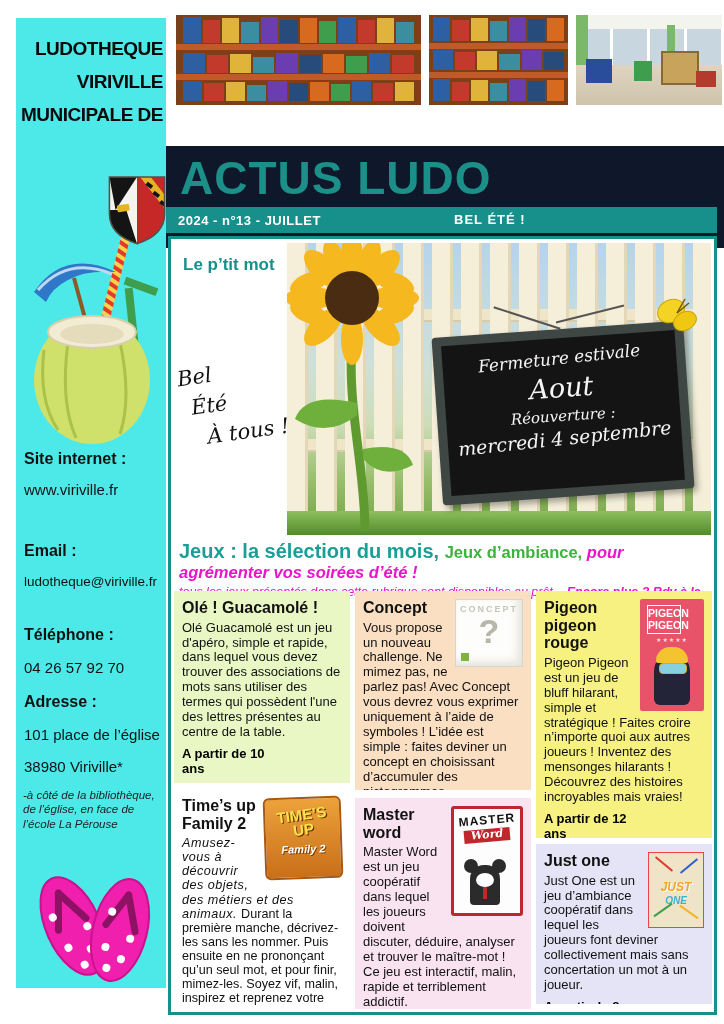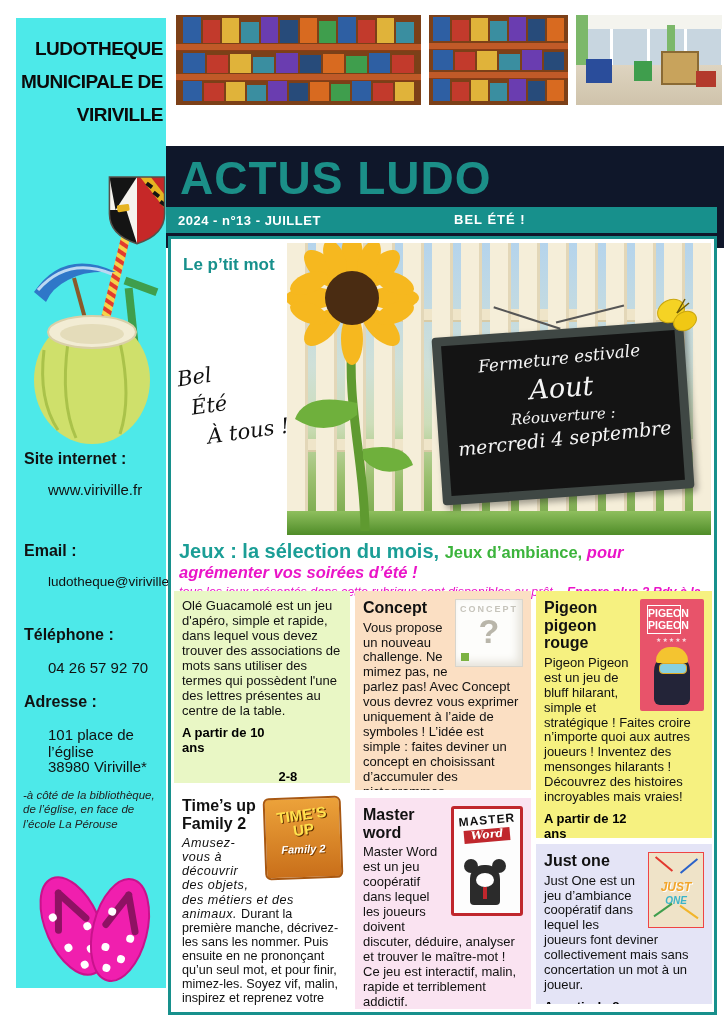--- a/index.html
+++ b/index.html
@@ -5,21 +5,21 @@
   html,body{margin:0;padding:0;background:#fff;}
   .page{position:relative;width:724px;height:1024px;background:#ffffff;
         font-family:"Liberation Sans",sans-serif;overflow:hidden;}
 
   
   .sidebar{position:absolute;left:16px;top:18px;width:150px;height:970px;background:#4DE9E9;}
   .org-title{position:absolute;top:14px;left:2px;right:3px;text-align:right;
              font-weight:bold;font-size:19px;line-height:33px;color:#0b0b0b;letter-spacing:-0.5px;}
   .coco{position:absolute;top:212px;left:8px;}
   .slabel{position:absolute;left:8px;font-weight:bold;font-size:16px;color:#111;}
-  .svalue{position:absolute;left:8px;font-size:15px;color:#111;margin-left:24px;}
+  .svalue{position:absolute;left:8px;font-size:15px;color:#111;}
   .snote{position:absolute;left:7px;right:5px;font-size:11.5px;font-style:italic;color:#222;line-height:1.25;}
   .flip{position:absolute;top:828px;left:12px;}
 
   
   .photos{position:absolute;left:176px;top:15px;width:546px;height:90px;display:flex;gap:8px;}
   .photo{position:relative;overflow:hidden;background:#7c4018;}
   .ph1{width:245px;} .ph2{width:139px;}
   .ph3{width:146px;background:#e9e3d4;}
   .plank{position:absolute;left:0;right:0;height:6px;background:#c05a28;box-shadow:0 1px 0 #8a3c16;}
   .row{position:absolute;left:3%;right:3%;display:flex;gap:2px;align-items:flex-end;}
@@ -159,22 +159,22 @@
   .s4{background:#f2b52a;right:3px;bottom:14px;transform:rotate(35deg);}
 </style>
 </head>
 <body>
 
 <div class="page">
 
   <div class="sidebar">
     <div class="org-title">
       <span style="display:block;">LUDOTHEQUE</span>
+      <span style="display:block;">VIRIVILLE</span>
       <span style="display:block;">MUNICIPALE DE</span>
-      <span style="display:block;">VIRIVILLE</span>
     </div>
 
     <svg class="coco" width="140" height="222" viewBox="0 0 140 222">
       <defs>
         <pattern id="stripes" width="8" height="8" patternUnits="userSpaceOnUse" patternTransform="rotate(20)">
           <rect width="8" height="8" fill="#e23b2e"></rect>
             <rect width="8" height="4" fill="#f5d34a"></rect>
         </pattern>
       </defs>
       <rect x="84" y="6" width="9" height="120" fill="url(#stripes)" transform="rotate(14 88 60)"></rect>
@@ -406,20 +406,21 @@
     <div class="jx">
       <span class="t1">Jeux : la sélection du mois, </span><span class="t2">Jeux d’ambiance, </span><span class="t3">pour agrémenter vos soirées d’été !</span>
       <span class="sub"><span>tous les jeux présentés dans cette rubrique sont disponibles au prêt ...</span><b>Encore plus ? Rdv à la ludo !</b></span>
     </div>
 
     <div class="cards">
 
       <div class="col">
         <div class="card c-ole">
           <div class="cbody">
+            <h3>Olé ! Guacamolé !</h3>
             <i class="intro"></i><span>Olé Guacamolé est un jeu d'apéro, simple et rapide, dans lequel vous devez trouver des associations de mots sans utiliser des termes qui possèdent l'une des lettres présentes au centre de la table.</span>
           </div>
           <div class="foot">
               <span>A partir de 10 ans</span>
               <span class="pl">2-8 joueurs</span>
             </div>
         </div>
 
         <div class="card c-timesup">
           <div class="cbody">

